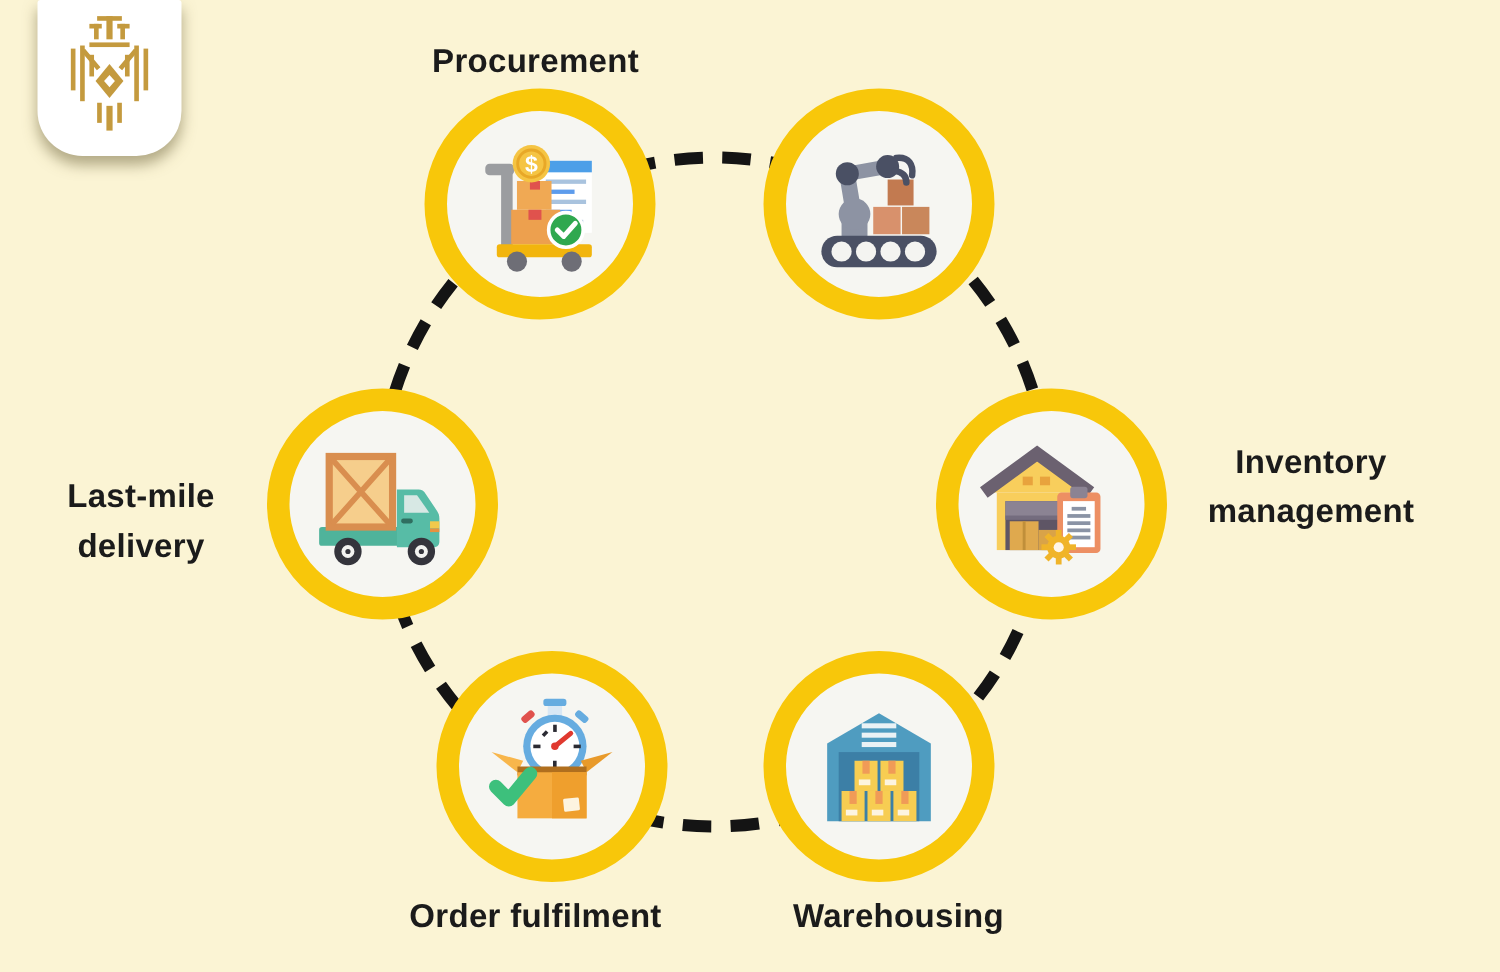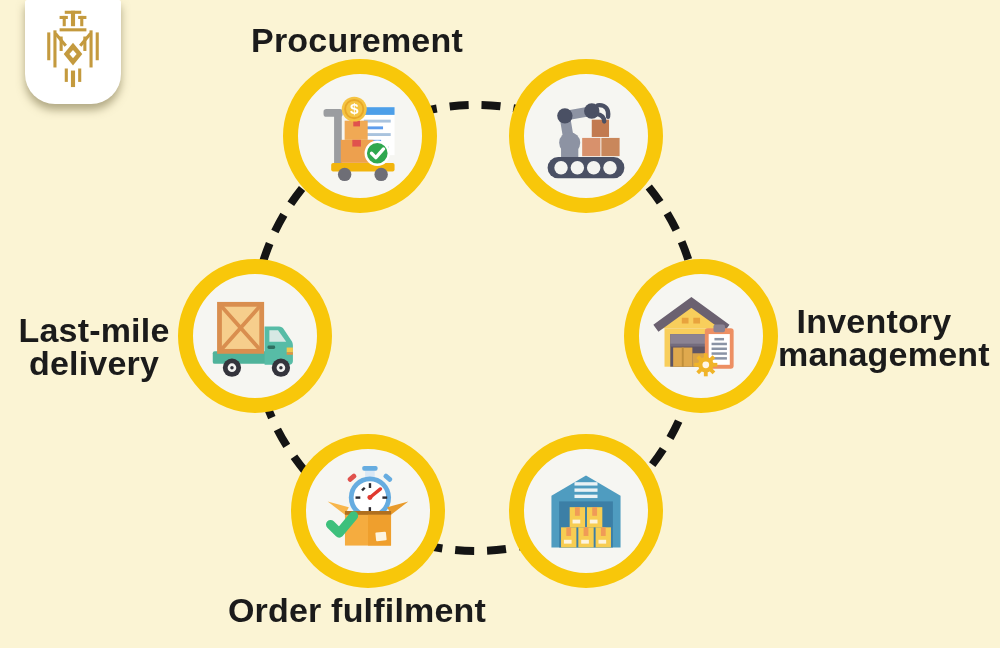--- a/index.html
+++ b/index.html
@@ -25,26 +25,26 @@
     display:flex; align-items:center; justify-content:center;
   }
   .node-procurement   { left:283px; top:59px;  }
   .node-manufacturing { left:509px; top:59px;  }
   .node-inventory     { left:624px; top:259px; }
   .node-warehousing   { left:509px; top:434px; }
   .node-order         { left:291px; top:434px; }
   .node-lastmile      { left:178px; top:259px; }
   
   .label {
-    position:absolute; font-weight:bold; font-size:34px; line-height:33px;
+    position:absolute; font-weight:bold; font-size:22px; line-height:33px;
     color:#1B1B1B; text-align:center; letter-spacing:.2px;
   }
   .label-procurement   { left:197px; top:24px;  width:320px; }
   .label-manufacturing { left:437px; top:24px;  width:320px; }
-  .label-inventory     { left:778px; top:305px; width:192px; }
+  .label-inventory     { left:778px; top:291px; width:192px; }
   .label-warehousing   { left:439px; top:594px; width:320px; }
   .label-order         { left:197px; top:594px; width:320px; }
   .label-lastmile      { left:10px;  top:314px; width:168px; }
 </style>
 </head>
 <body>
 
 <div class="canvas">
 
   <div class="logo-box">
@@ -237,16 +237,17 @@
         <circle cx="26" cy="83" r="1.8" fill="#34343C"></circle>
         <circle cx="77" cy="83" r="9.5" fill="#34343C"></circle>
         <circle cx="77" cy="83" r="4.5" fill="#F2F2F0"></circle>
         <circle cx="77" cy="83" r="1.8" fill="#34343C"></circle>
       </g>
     </svg>
   </div>
 
   <div class="label label-procurement">Procurement</div>
   <div class="label label-inventory">Inventory management</div>
+  <div class="label label-warehousing">Warehousing</div>
   <div class="label label-order">Order fulfilment</div>
   <div class="label label-lastmile">Last-mile delivery</div>
 
 </div>
 
 </body></html>

